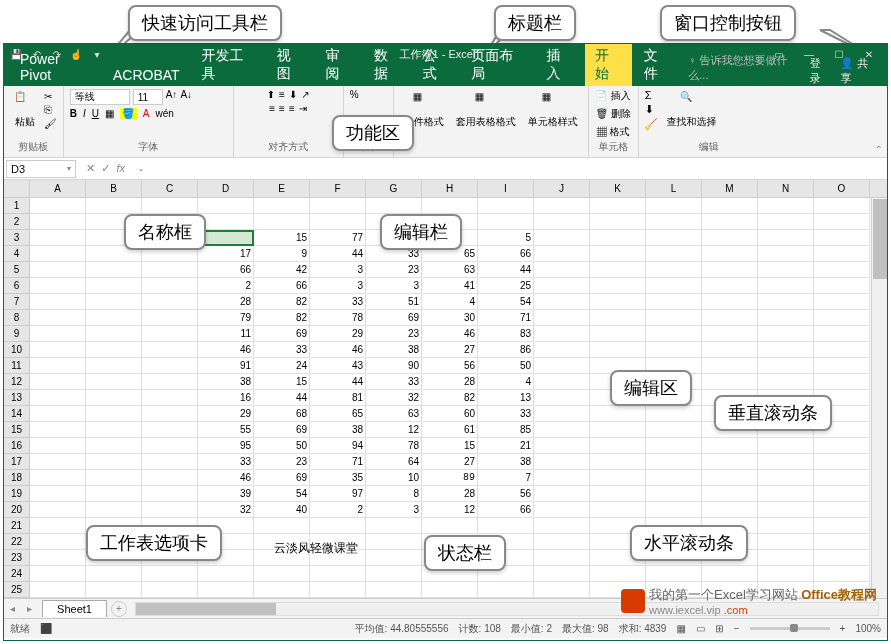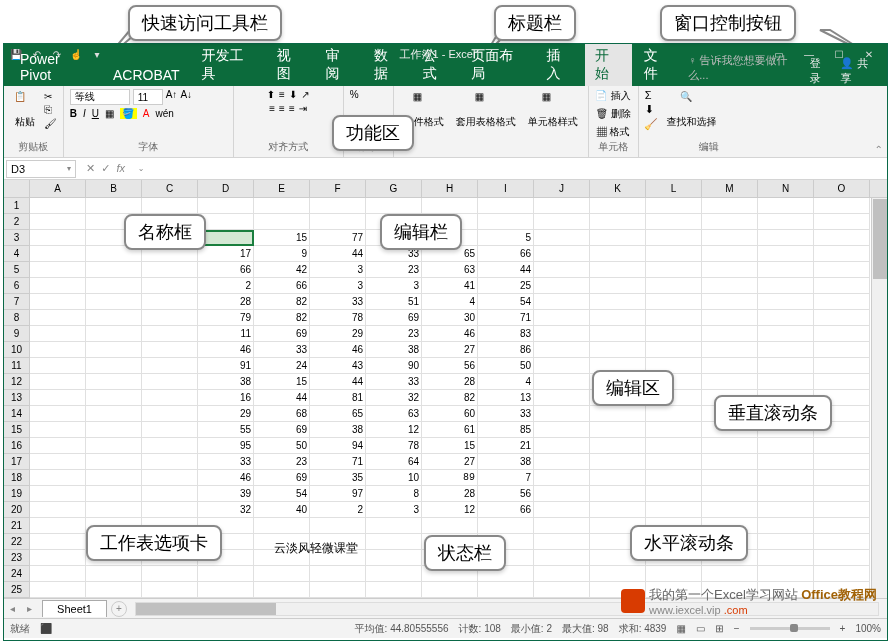--- a/index.html
+++ b/index.html
@@ -15,21 +15,21 @@
 .titlebar { height: 20px; background: #0c6b3c; display: flex; align-items: center; color: #fff; font-size: 10px; }
 .qat { display: flex; gap: 6px; padding: 0 6px; align-items: center; }
 .qat span { width: 14px; height: 14px; display: inline-flex; align-items: center; justify-content: center; font-size: 10px; color: #ddd; }
 .title-center { flex: 1; text-align: center; color: #eee; font-size: 11px; }
 .win-controls { display: flex; gap: 2px; padding-right: 4px; }
 .win-controls span { width: 28px; height: 18px; display: inline-flex; align-items: center; justify-content: center; font-size: 10px; color: #ddd; }
 
 
 .menu { height: 22px; background: #0c6b3c; display: flex; align-items: flex-end; padding-left: 6px; gap: 2px; }
 .tab { padding: 3px 10px; color: #fff; font-size: 14px; cursor: pointer; margin-top: 22px; }
-.tab.active { background: #e5e5e5; color: #0c6b3c; }
+.tab.active { background: #fde047; color: #0c6b3c; }
 .menu-right { margin-left: auto; display: flex; gap: 10px; padding-right: 10px; color: #eee; font-size: 11px; }
 .tellme { color: #bbb; font-size: 11px; padding: 3px 6px; }
 
 
 .ribbon { height: 72px; background: #f3f3f3; border-bottom: 1px solid #d4d4d4; display: flex; font-size: 10px; position: relative; }
 .ribbon-group { border-right: 1px solid #d4d4d4; padding: 3px 6px; display: flex; flex-direction: column; justify-content: space-between; min-width: 50px; }
 .ribbon-group-title { text-align: center; font-size: 10px; color: #666; }
 .ribbon-top { display: flex; gap: 4px; align-items: center; flex-wrap: wrap; }
 .big-btn { display: flex; flex-direction: column; align-items: center; gap: 2px; padding: 2px 4px; font-size: 10px; }
 .icon-big { width: 22px; height: 22px; }
@@ -82,21 +82,21 @@
 </style>
 </head>
 <body>
 
 <div class="callout" style="left:128px;top:5px">快速访问工具栏</div>
 <div class="callout" style="left:494px;top:5px">标题栏</div>
 <div class="callout" style="left:660px;top:5px">窗口控制按钮</div>
 <div class="callout" style="left:332px;top:115px">功能区</div>
 <div class="callout" style="left:124px;top:214px">名称框</div>
 <div class="callout" style="left:380px;top:214px">编辑栏</div>
-<div class="callout" style="left:592px;top:370px">编辑区</div>
+<div class="callout" style="left:610px;top:370px">编辑区</div>
 <div class="callout" style="left:714px;top:395px">垂直滚动条</div>
 <div class="callout" style="left:86px;top:525px">工作表选项卡</div>
 <div class="callout" style="left:424px;top:535px">状态栏</div>
 <div class="callout" style="left:630px;top:525px">水平滚动条</div>
 
 <svg class="tail" style="left:100px;top:30px" width="60" height="40">
     <polygon points="30,0 40,0 5,30" fill="#fff" stroke="#888" stroke-width="2"></polygon>
   </svg>
 <svg class="tail" style="left:480px;top:30px" width="40" height="30">
     <polygon points="20,0 30,0 5,25" fill="#fff" stroke="#888" stroke-width="2"></polygon>

